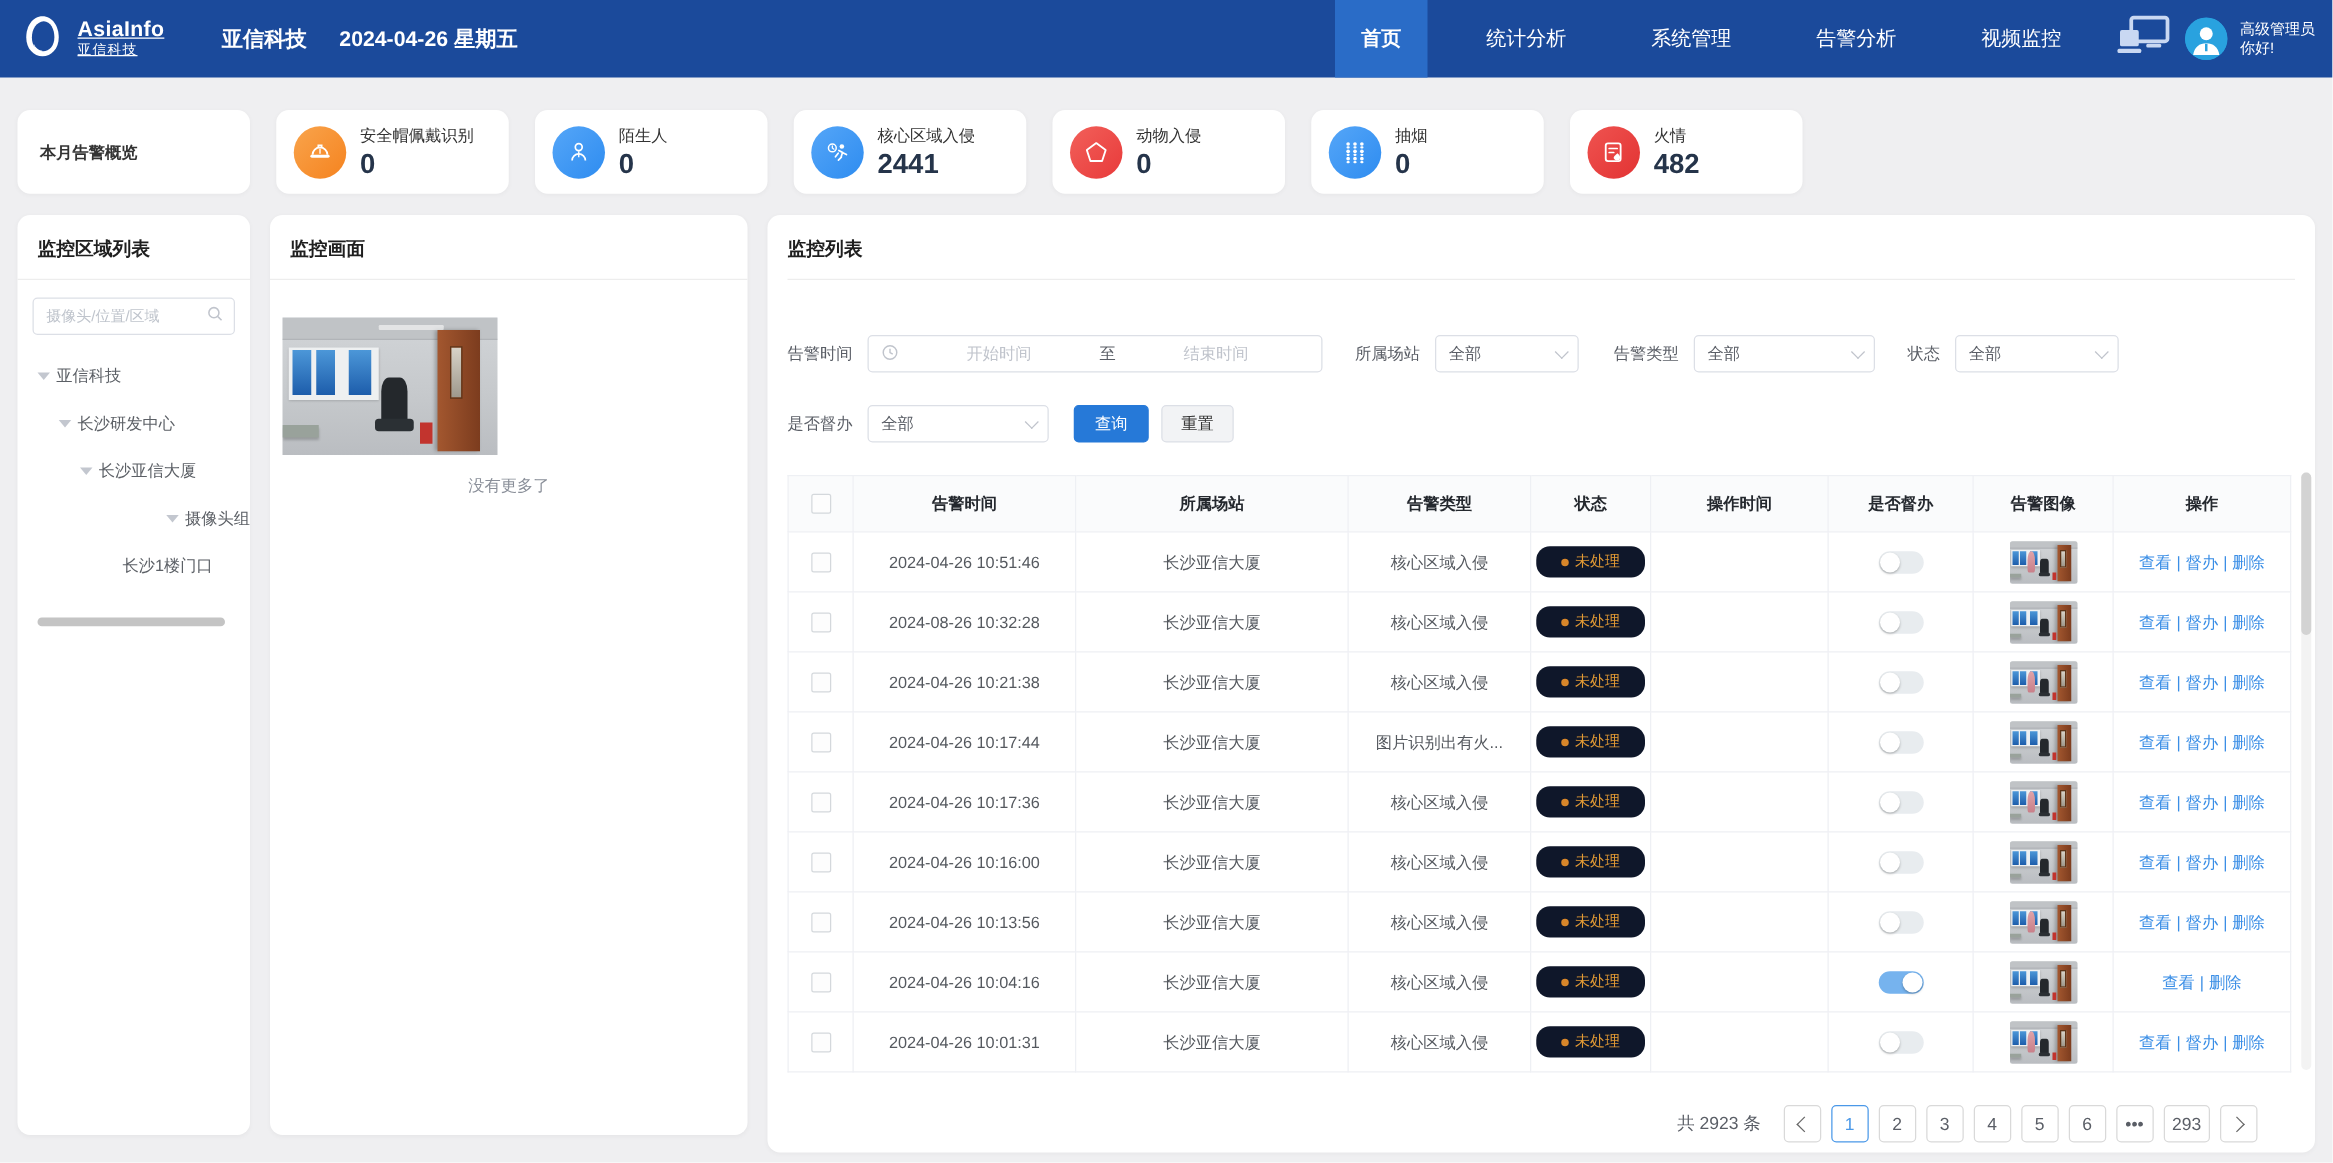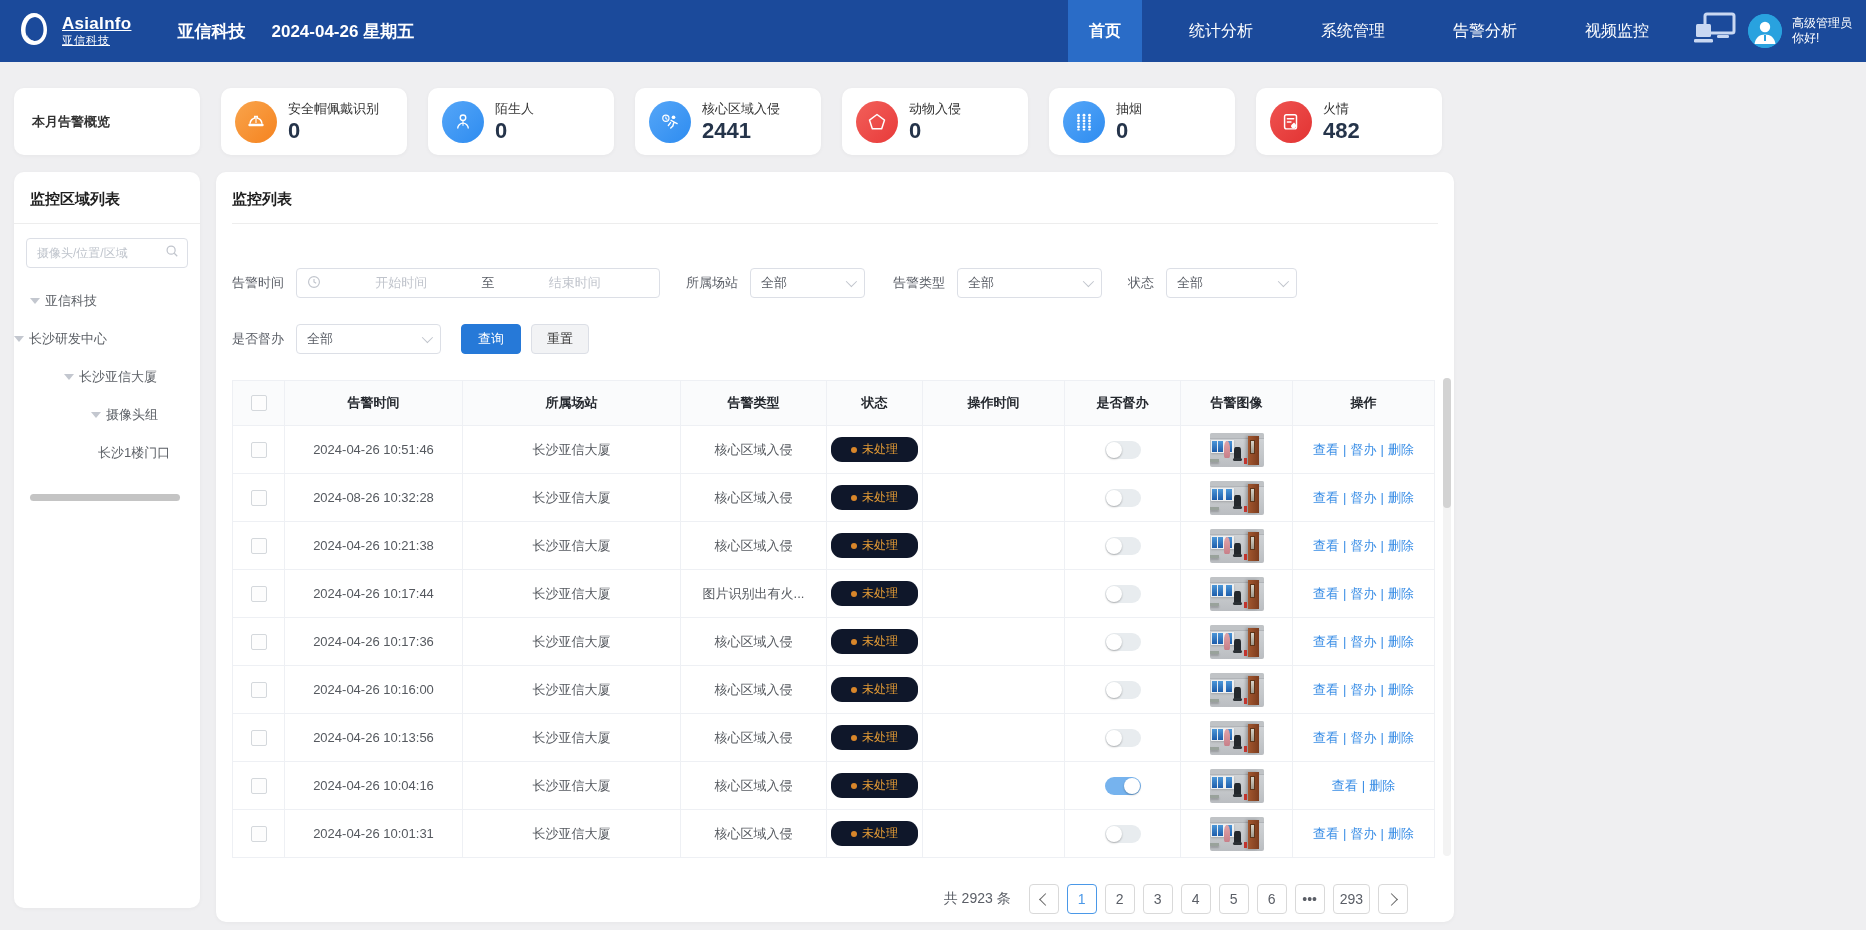--- a/index.html
+++ b/index.html
@@ -270,39 +270,60 @@
           <circle cx="7" cy="7" r="4.6" fill="none" stroke="#c0c4cc" stroke-width="1.4"></circle>
           <path d="M10.6 10.6 L14 14" stroke="#c0c4cc" stroke-width="1.4"></path>
         </svg>
       </span>
     </div>
     <div class="tree" id="regionTree">
         <div class="tree-node" style="padding-left: 16px;">
           <span class="tri"></span>
           <span class="tree-label">亚信科技</span>
         </div>
-        <div class="tree-node" style="">
+        <div class="tree-node" style="padding-left: 33px;">
           <span class="tri"></span>
           <span class="tree-label">长沙研发中心</span>
         </div>
         <div class="tree-node" style="padding-left: 50px;">
           <span class="tri"></span>
           <span class="tree-label">长沙亚信大厦</span>
         </div>
-        <div class="tree-node" style="padding-left: 77px;">
+        <div class="tree-node" style="padding-left: 77px; justify-content: flex-end;">
           <span class="tri"></span>
           <span class="tree-label">摄像头组</span>
         </div>
         <div class="tree-node" style="padding-left: 84px;">
           <span class="tree-label">长沙1楼门口</span>
         </div>
       </div>
     <div class="h-scrollbar"></div>
   </aside>
 
+  <section class="panel camera-panel">
+    <div class="panel-title">监控画面</div>
+    <div class="panel-divider"></div>
+    <div class="cam-wrap" id="bigCam">
+        <div class="cam-scene big">
+          <div class="cs-ceil"></div>
+          <div class="cs-board"></div>
+          <div class="cs-p1"></div>
+          <div class="cs-p2"></div>
+          <div class="cs-p3"></div>
+          <div class="cs-door"></div>
+          <div class="cs-dwin"></div>
+          <div class="cs-chair"></div>
+          <div class="cs-seat"></div>
+          <div class="cs-ext"></div>
+          <div class="cs-bench"></div>
+          <div class="cs-ts"></div>
+        </div>
+      </div>
+    <div class="no-more">没有更多了</div>
+  </section>
 
   <section class="panel list-panel">
     <div class="panel-title">监控列表</div>
     <div class="panel-divider"></div>
 
     <div class="filters">
       <span class="f-label">告警时间</span>
       <div class="date-range">
         <span>
           <svg width="14" height="14" viewBox="0 0 16 16">

